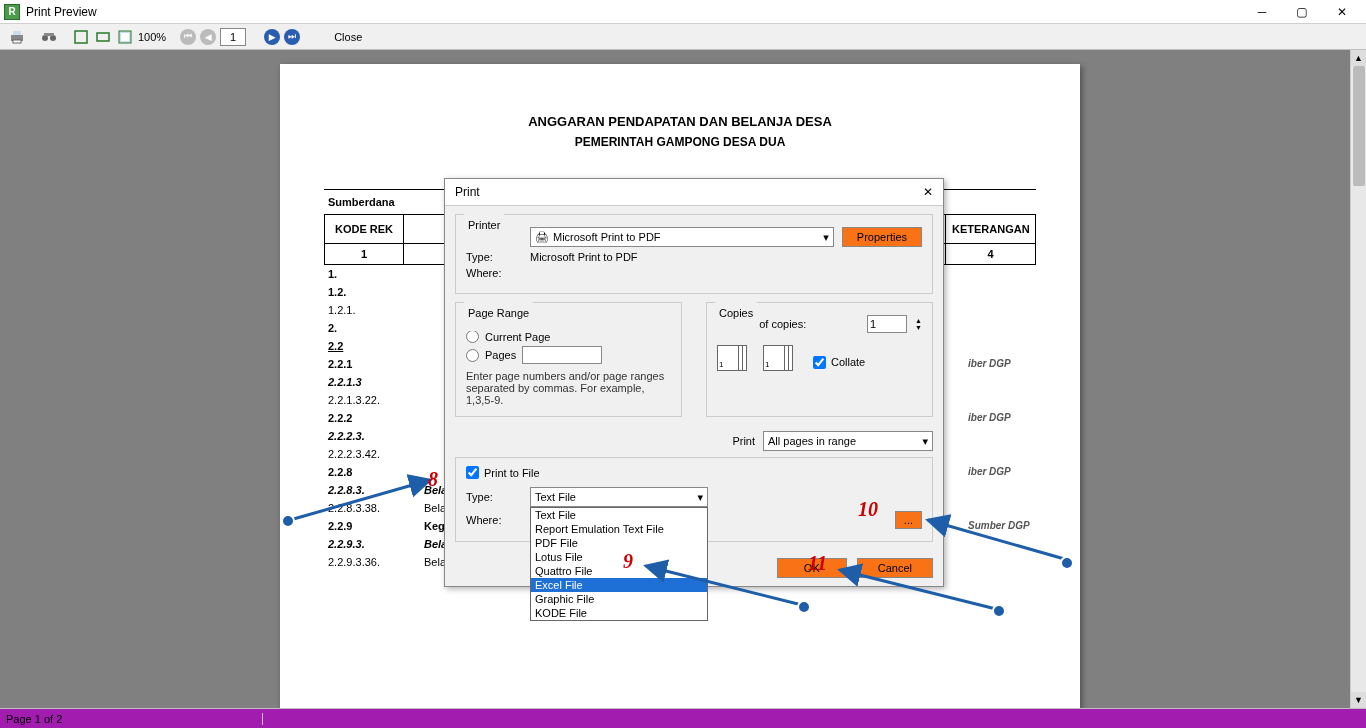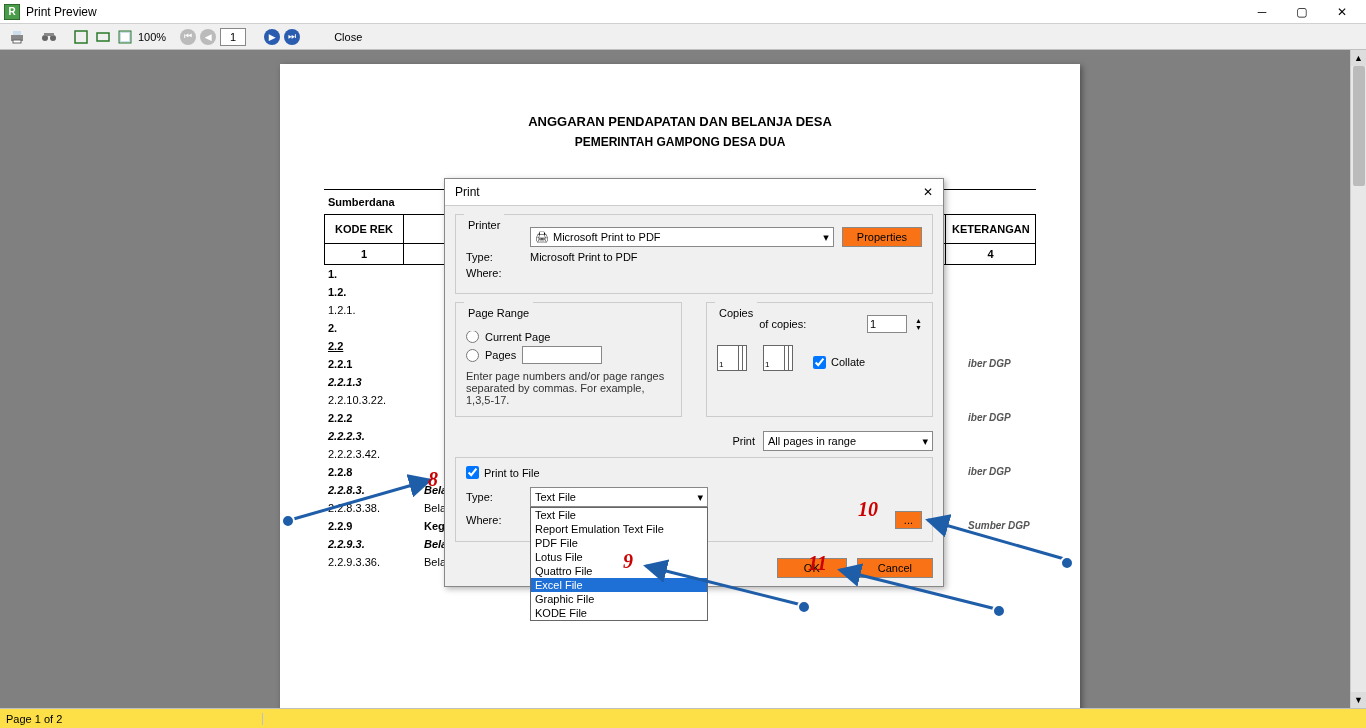--- a/index.html
+++ b/index.html
@@ -69,21 +69,21 @@
 .dd-item { padding: 1px 4px; }
 .dd-item.sel-item { background: #1e6fd6; color: #fff; }
 .dlg-buttons { display: flex; justify-content: flex-end; gap: 10px; padding: 8px 10px; }
 
 
 .vscroll { position: absolute; right: 0; top: 50px; bottom: 20px; width: 16px; background: #e8e8e8; border-left: 1px solid #ccc; }
 .vscroll .arrow { height: 16px; display: flex; align-items: center; justify-content: center; font-size: 9px; background: #ddd; }
 .vscroll .thumb { position: absolute; left: 2px; width: 12px; top: 16px; height: 120px; background: #bbb; border-radius: 2px; }
 
 
-.statusbar { position: absolute; bottom: 0; left: 0; right: 0; height: 20px; background: #fde047; border-top: 1px solid #c0c0c0; display: flex; align-items: center; padding: 0 6px; font-size: 11px; }
+.statusbar { position: absolute; bottom: 0; left: 0; right: 0; height: 20px; background: #a21caf; border-top: 1px solid #c0c0c0; display: flex; align-items: center; padding: 0 6px; font-size: 11px; }
 .statusbar .seg { border-right: 1px solid #c0c0c0; padding-right: 200px; }
 
 
 .ann { position: absolute; z-index: 50; pointer-events: none; }
 .ann-num { font-family: "Segoe Script", cursive; font-size: 20px; font-weight: bold; color: #c00; font-style: italic; }
 .arrow-svg { position: absolute; z-index: 49; pointer-events: none; }
 .dot { width: 14px; height: 14px; border-radius: 50%; background: #1e5da8; border: 2px solid #fff; position: absolute; z-index: 50; }
 
 .underline { text-decoration: underline; }
 </style>
@@ -202,21 +202,21 @@
             <div class="col-amt"></div>
             <div class="col-ket">iber DGP</div>
           </div>
           <div class="data-row bold it">
             <div class="col-kode">2.2.1.3</div>
             <div class="col-uraian"></div>
             <div class="col-amt"></div>
             <div class="col-ket"></div>
           </div>
           <div class="data-row ">
-            <div class="col-kode">2.2.10.3.22.</div>
+            <div class="col-kode">2.2.1.3.22.</div>
             <div class="col-uraian"></div>
             <div class="col-amt"></div>
             <div class="col-ket"></div>
           </div>
           <div class="data-row bold">
             <div class="col-kode">2.2.2</div>
             <div class="col-uraian"></div>
             <div class="col-amt"></div>
             <div class="col-ket">iber DGP</div>
           </div>
@@ -316,21 +316,21 @@
           </div>
         <div class="radio-row">
             <input type="radio" style="">
             <span>Current Page</span>
           </div>
         <div class="radio-row">
             <input type="radio" style="">
             <span>Pages</span> 
             <input class="txt-in" style="">
           </div>
-        <div class="hint">Enter page numbers and/or page ranges separated by commas.  For example, 1,3,5-17.</div>
+        <div class="hint">Enter page numbers and/or page ranges separated by commas.  For example, 1,3,5-9.</div>
       </div>
       <div class="fieldset">
         <span class="legend">Copies</span>
         <div class="frow">
             <span>Number of copies:</span>
           <div style="flex:1"></div>
           <input class="txt-in" style="width: 40px;" value="1">
           <span style="display:flex;flex-direction:column;font-size:7px;line-height:7px">
               <span>▲</span>
               <span>▼</span>

